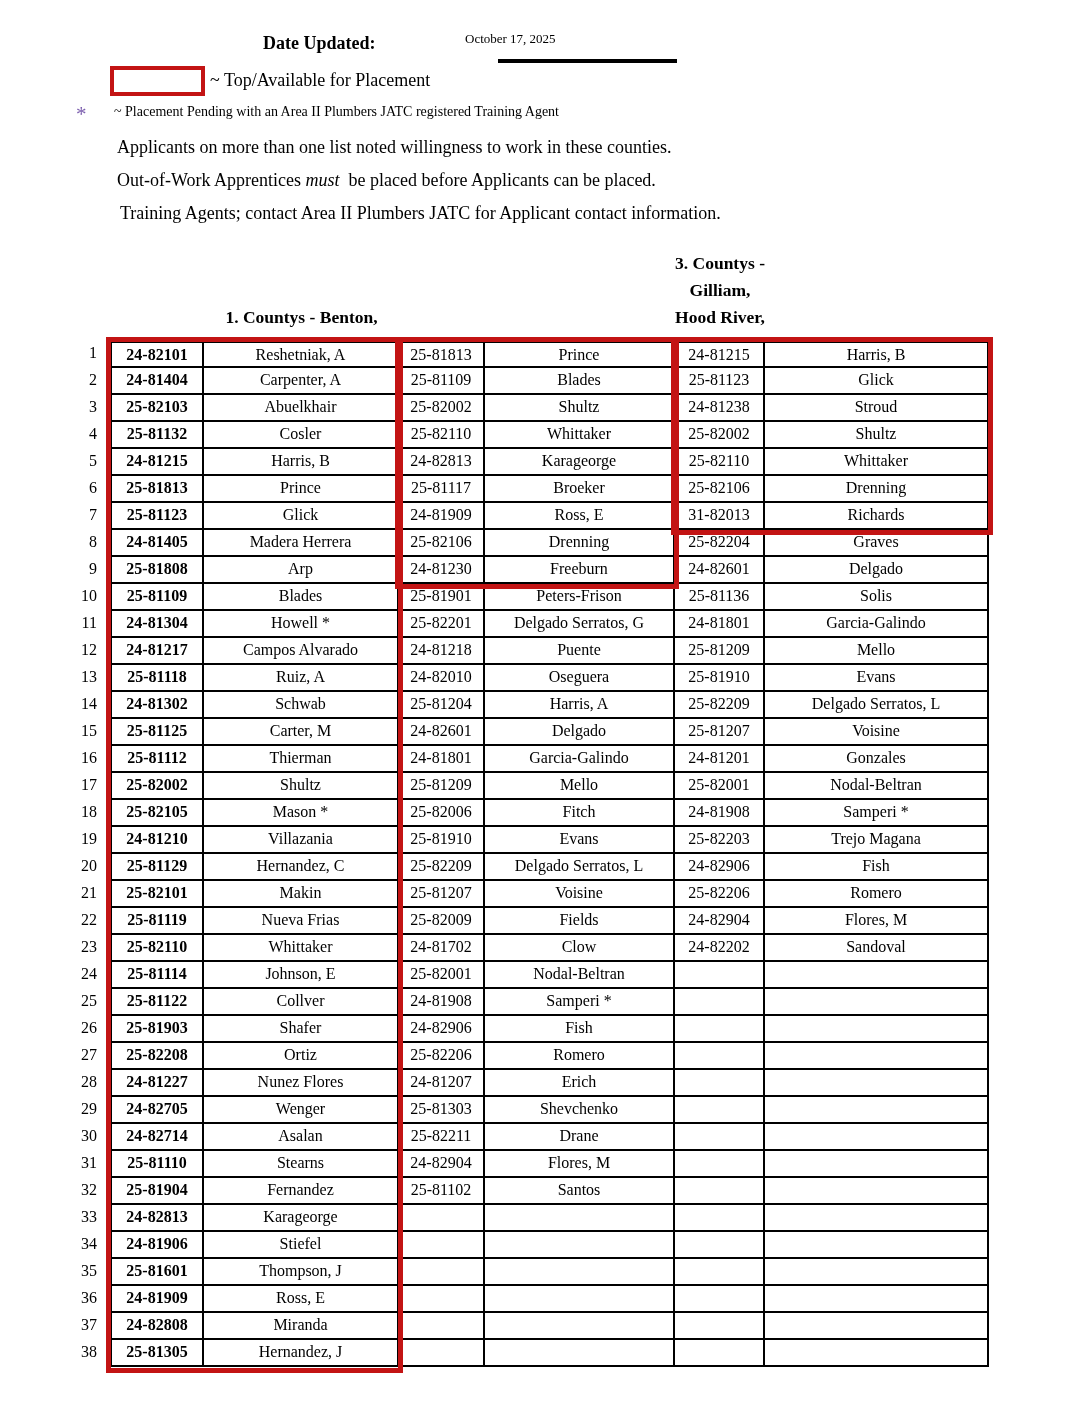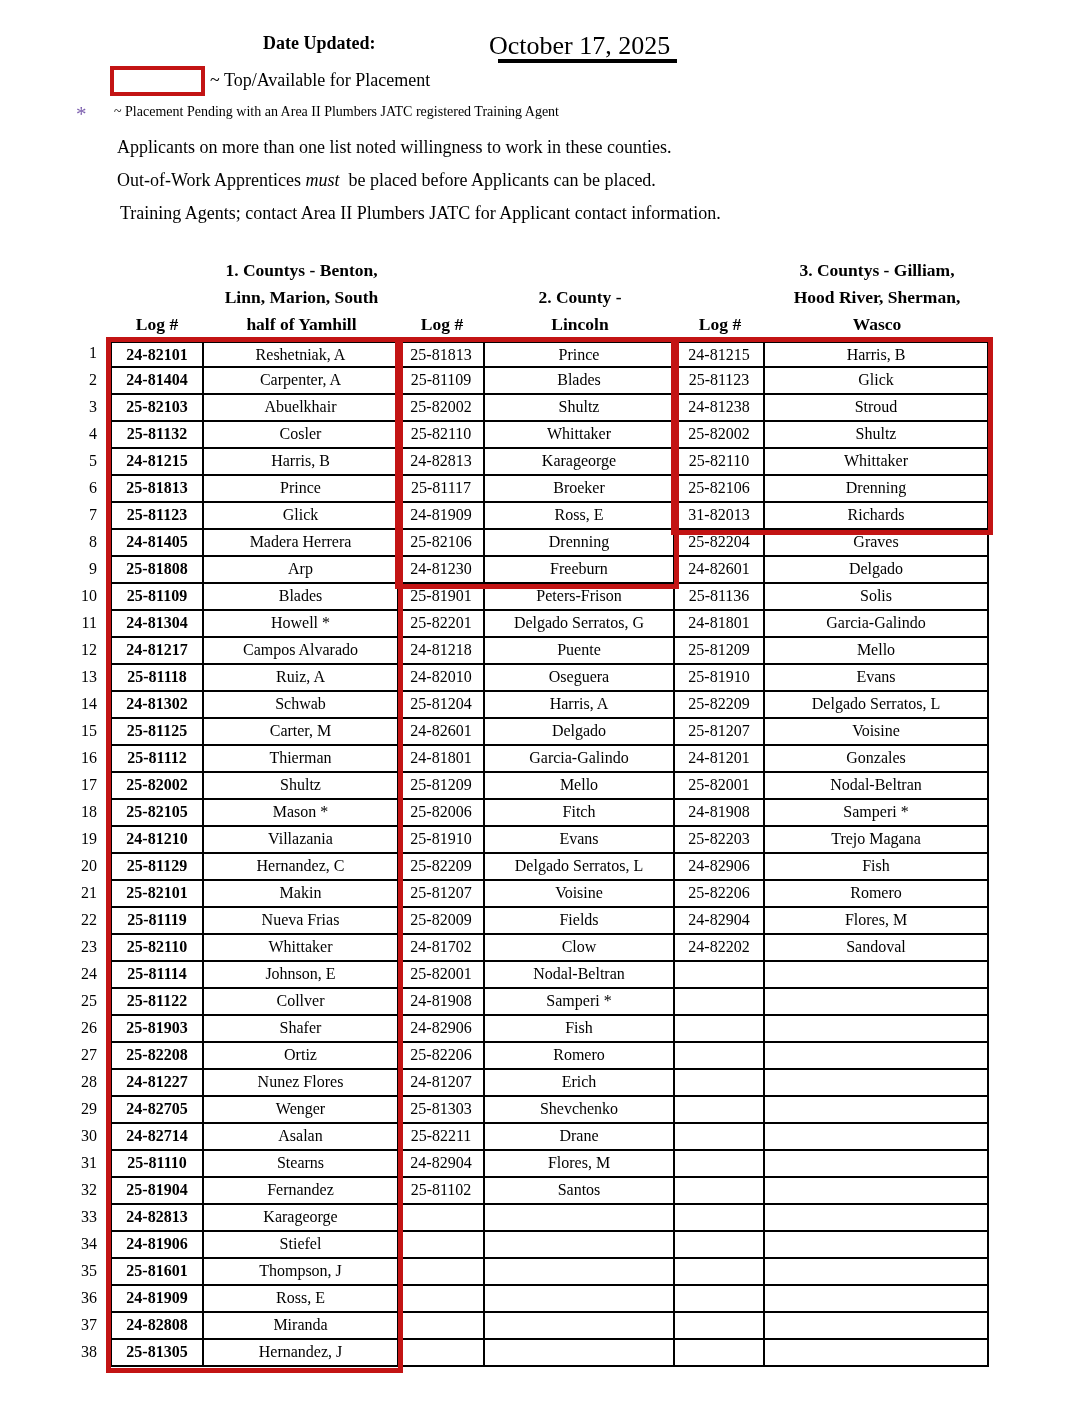--- a/index.html
+++ b/index.html
@@ -6,21 +6,21 @@
   .page{
     position:relative;
     width:1072px;height:1408px;
     background:#ffffff;
     font-family:"Liberation Serif","DejaVu Serif",serif;
     color:#000;
     overflow:hidden;
   }
   .abs{position:absolute;}
   .date-label{left:263px;top:33px;font-size:18px;font-weight:bold;}
-  .date-value{left:489px;top:31px;font-size:26px;}
+  .date-value{left:465px;top:31px;font-size:13px;}
   .date-underline{left:498px;top:59px;width:179px;height:4px;background:#000;}
   .legend-box{left:110px;top:66px;width:95px;height:30px;border:4px solid var(--red);box-sizing:border-box;background:#fff;}
   .legend-top{left:210px;top:70px;font-size:18px;}
   .pending-star{left:76px;top:102px;font-size:21px;color:var(--purple);}
   .pending-text{left:114px;top:104px;font-size:14px;}
   .note{font-size:18px;white-space:pre-wrap;}
   .n1{left:117px;top:137px;}
   .n2{left:117px;top:170px;}
   .n3{left:120px;top:203px;}
   .n2 em{font-style:italic;}
@@ -81,22 +81,20 @@
   <div class="abs note n2"><span>Out-of-Work Apprentices </span><em>must</em><span>  be placed before Applicants can be placed.</span></div>
   <span class="abs note n3">Training Agents; contact Area II Plumbers JATC for Applicant contact information.</span>
 
   <div class="abs thead">
     <div></div>
     <div class="loglab">Log #</div>
     <div class="gtitle">1. Countys - Benton,
 Linn, Marion, South
 half of Yamhill</div>
     <div class="loglab">Log #</div>
-    <div class="gtitle">2. County -
-Lincoln</div>
     <div class="loglab">Log #</div>
     <div class="gtitle">3. Countys - Gilliam,
 Hood River, Sherman,
 Wasco</div>
   </div>
 
   <div class="abs tbl">
     <div id="rows-container">
     <div class="trow">
       <div class="cell num">1</div>

